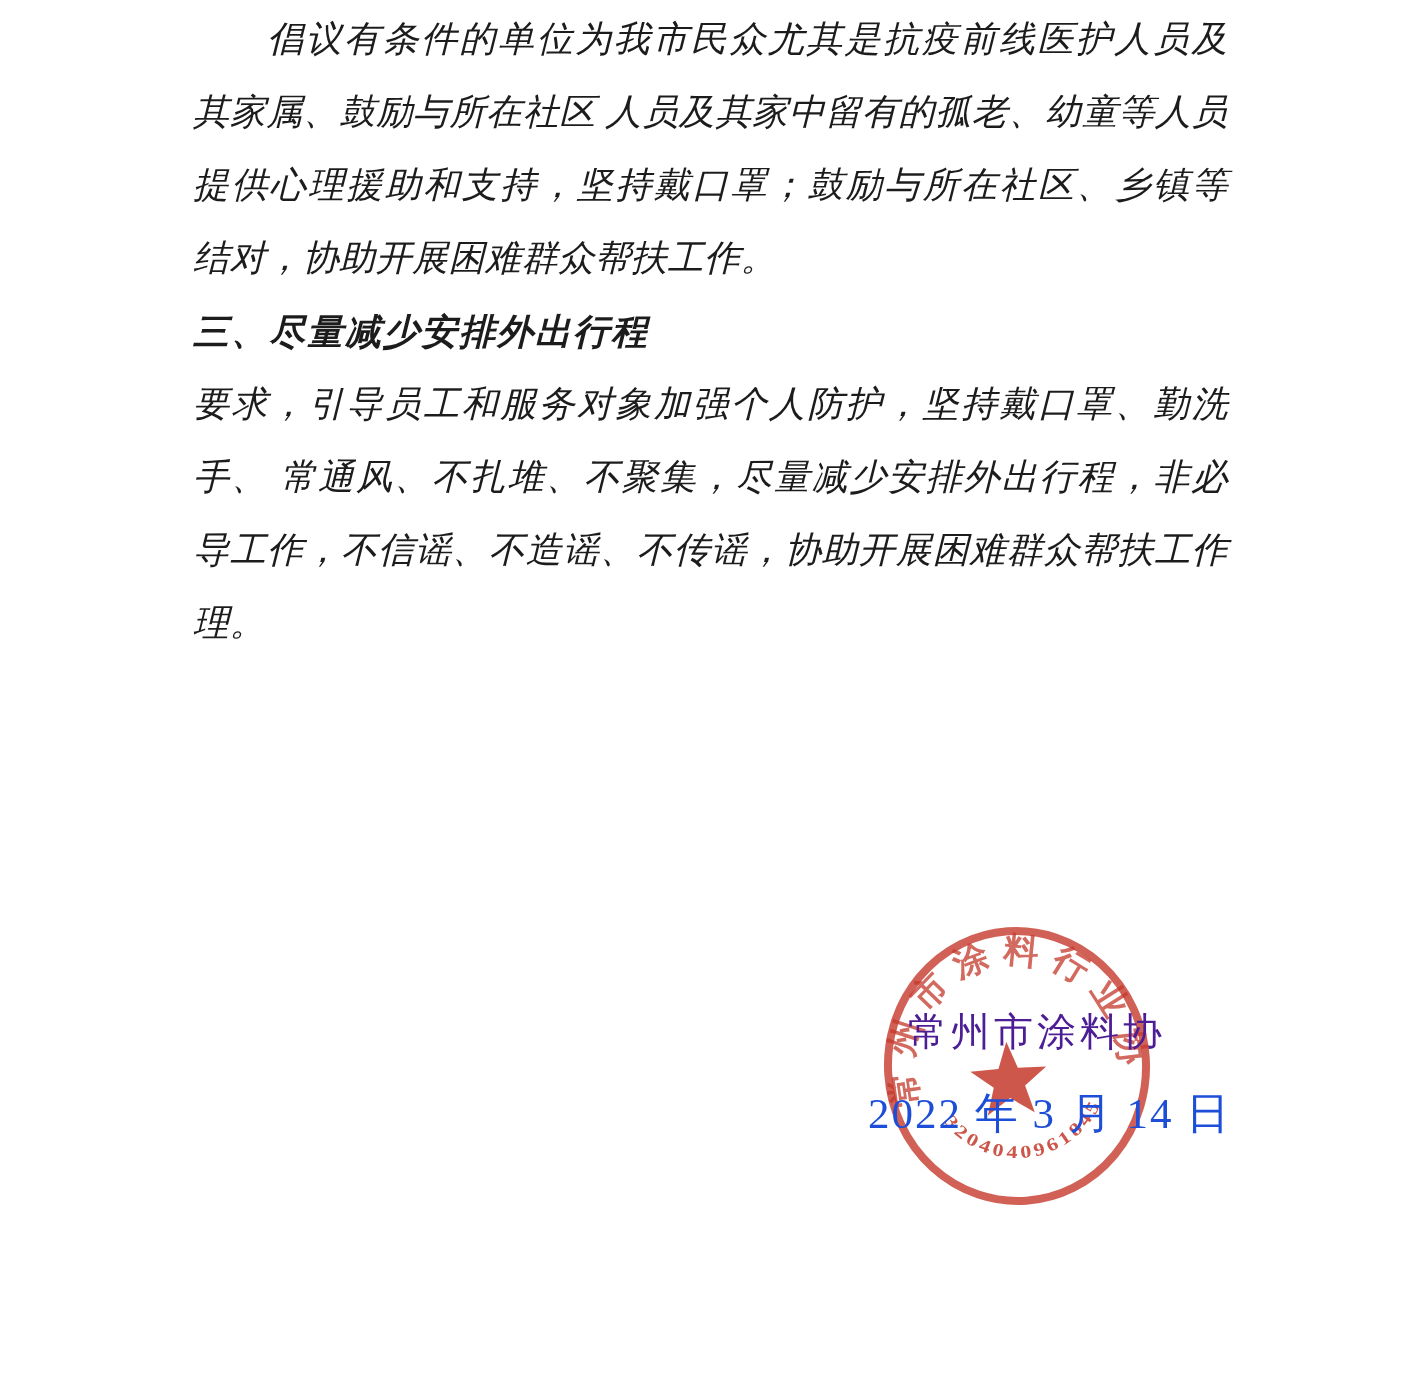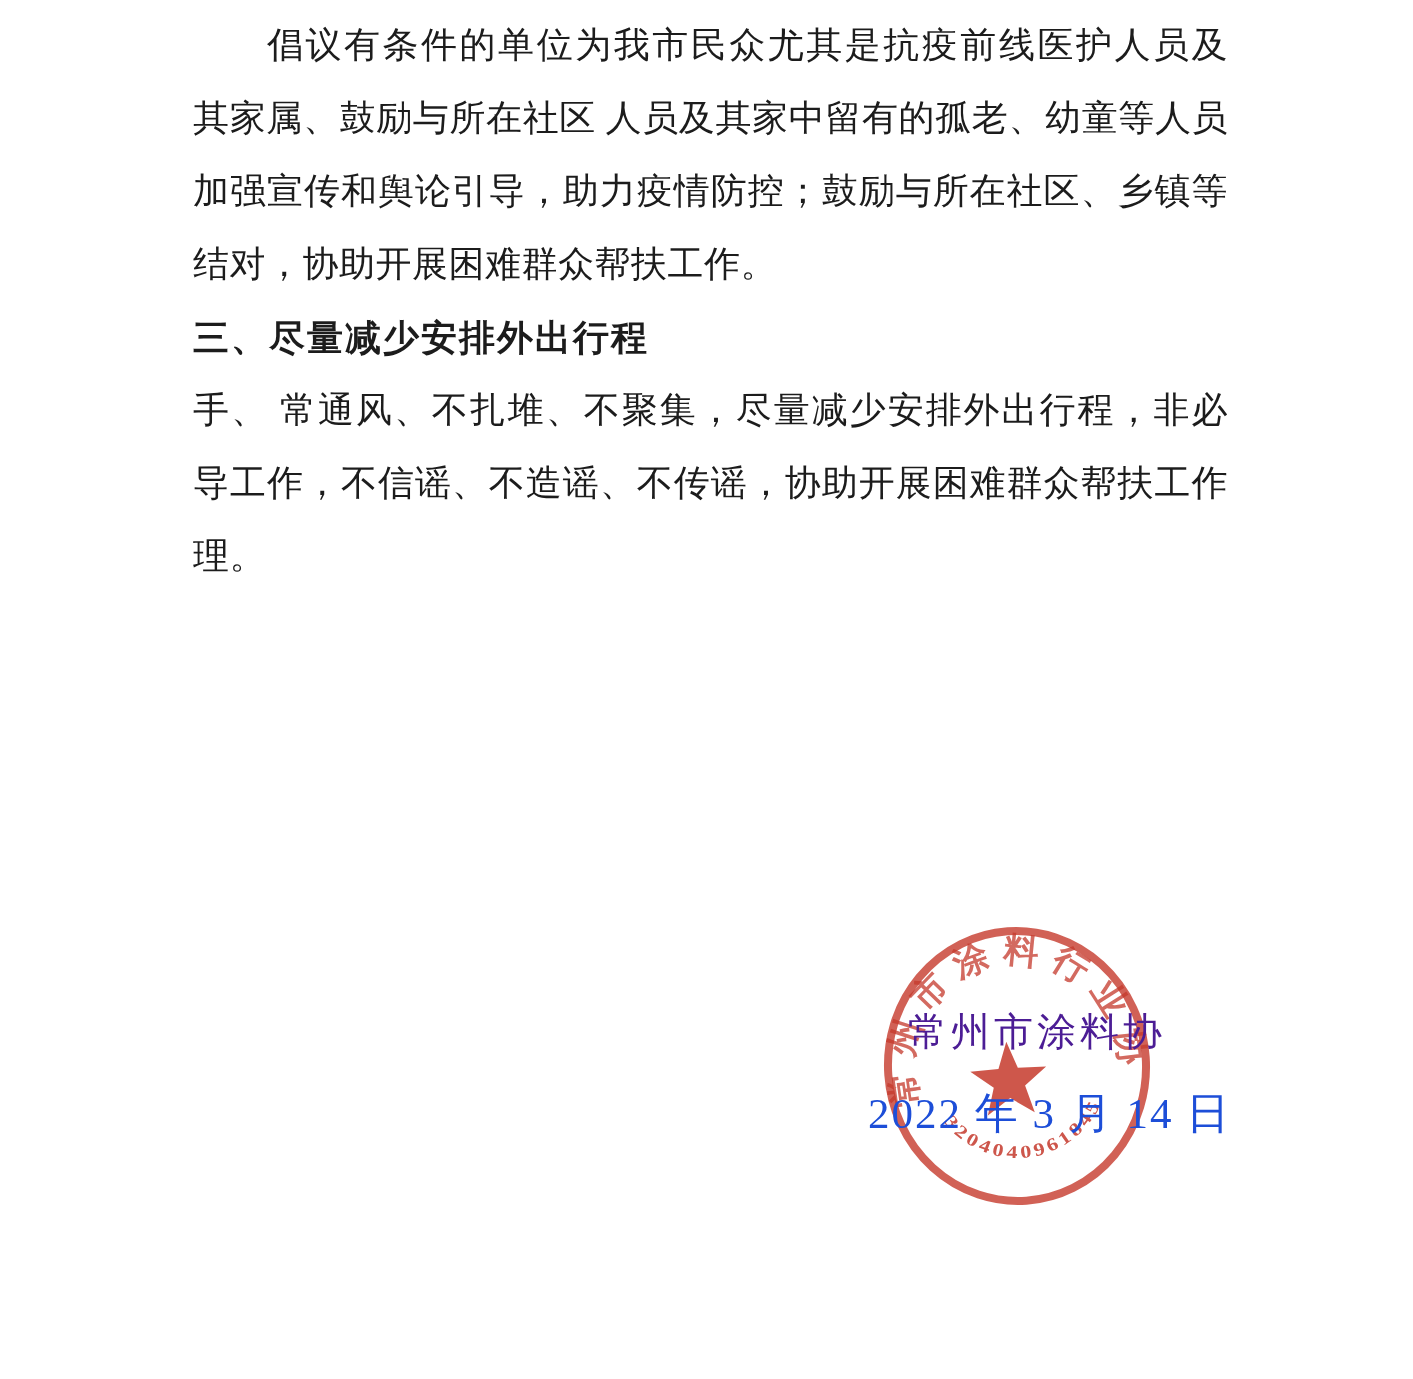--- a/index.html
+++ b/index.html
@@ -9,22 +9,23 @@
     width: 1413px;
     height: 1379px;
     background: #ffffff;
     overflow: hidden;
     font-family: "Liberation Serif", "DejaVu Serif", serif;
     color: #1c1c1c;
   }
   .text-block {
     position: absolute;
     left: 193px;
-    top: 9px;
+    top: 3px;
     width: 1035px;
+    font-style: italic;
   }
   .line {
     height: 73px;
     line-height: 73px;
     font-size: 36px;
     white-space: nowrap;
     text-align: justify;
     text-align-last: justify;
     letter-spacing: 0.5px;
   }
@@ -69,23 +70,24 @@
   .seal-svg text { font-family: "Liberation Serif", "DejaVu Serif", serif; }
 </style>
 </head>
 <body>
 
 <div class="page">
 
   <div class="text-block">
     <div class="line indent">倡议有条件的单位为我市民众尤其是抗疫前线医护人员及</div>
     <div class="line">其家属、鼓励与所在社区 人员及其家中留有的孤老、幼童等人员</div>
-    <div class="line">加强宣传和舆论引导，助力疫情防控；鼓励与所在社区、乡镇等</div>
+    <div class="line">提供心理援助和支持，坚持戴口罩；鼓励与所在社区、乡镇等</div>
     <div class="line short">结对，协助开展困难群众帮扶工作。</div>
     <div class="line heading">三、尽量减少安排外出行程</div>
+    <div class="line">要求，引导员工和服务对象加强个人防护，坚持戴口罩、勤洗</div>
     <div class="line">手、 常通风、不扎堆、不聚集，尽量减少安排外出行程，非必</div>
     <div class="line">导工作，不信谣、不造谣、不传谣，协助开展困难群众帮扶工作</div>
     <div class="line short">理。</div>
   </div>
 
   <div class="seal-wrap">
     <svg class="seal-svg" width="282" height="288" viewBox="0 0 282 288">
       <defs>
         <path id="arcTop" d="M 42.2,180.2 A 103,103 0 1 1 235.8,180.2" fill="none"></path>
         <path id="arcBottom" d="M 57,186.8 A 92,92 0 0 0 221,186.8" fill="none"></path>

